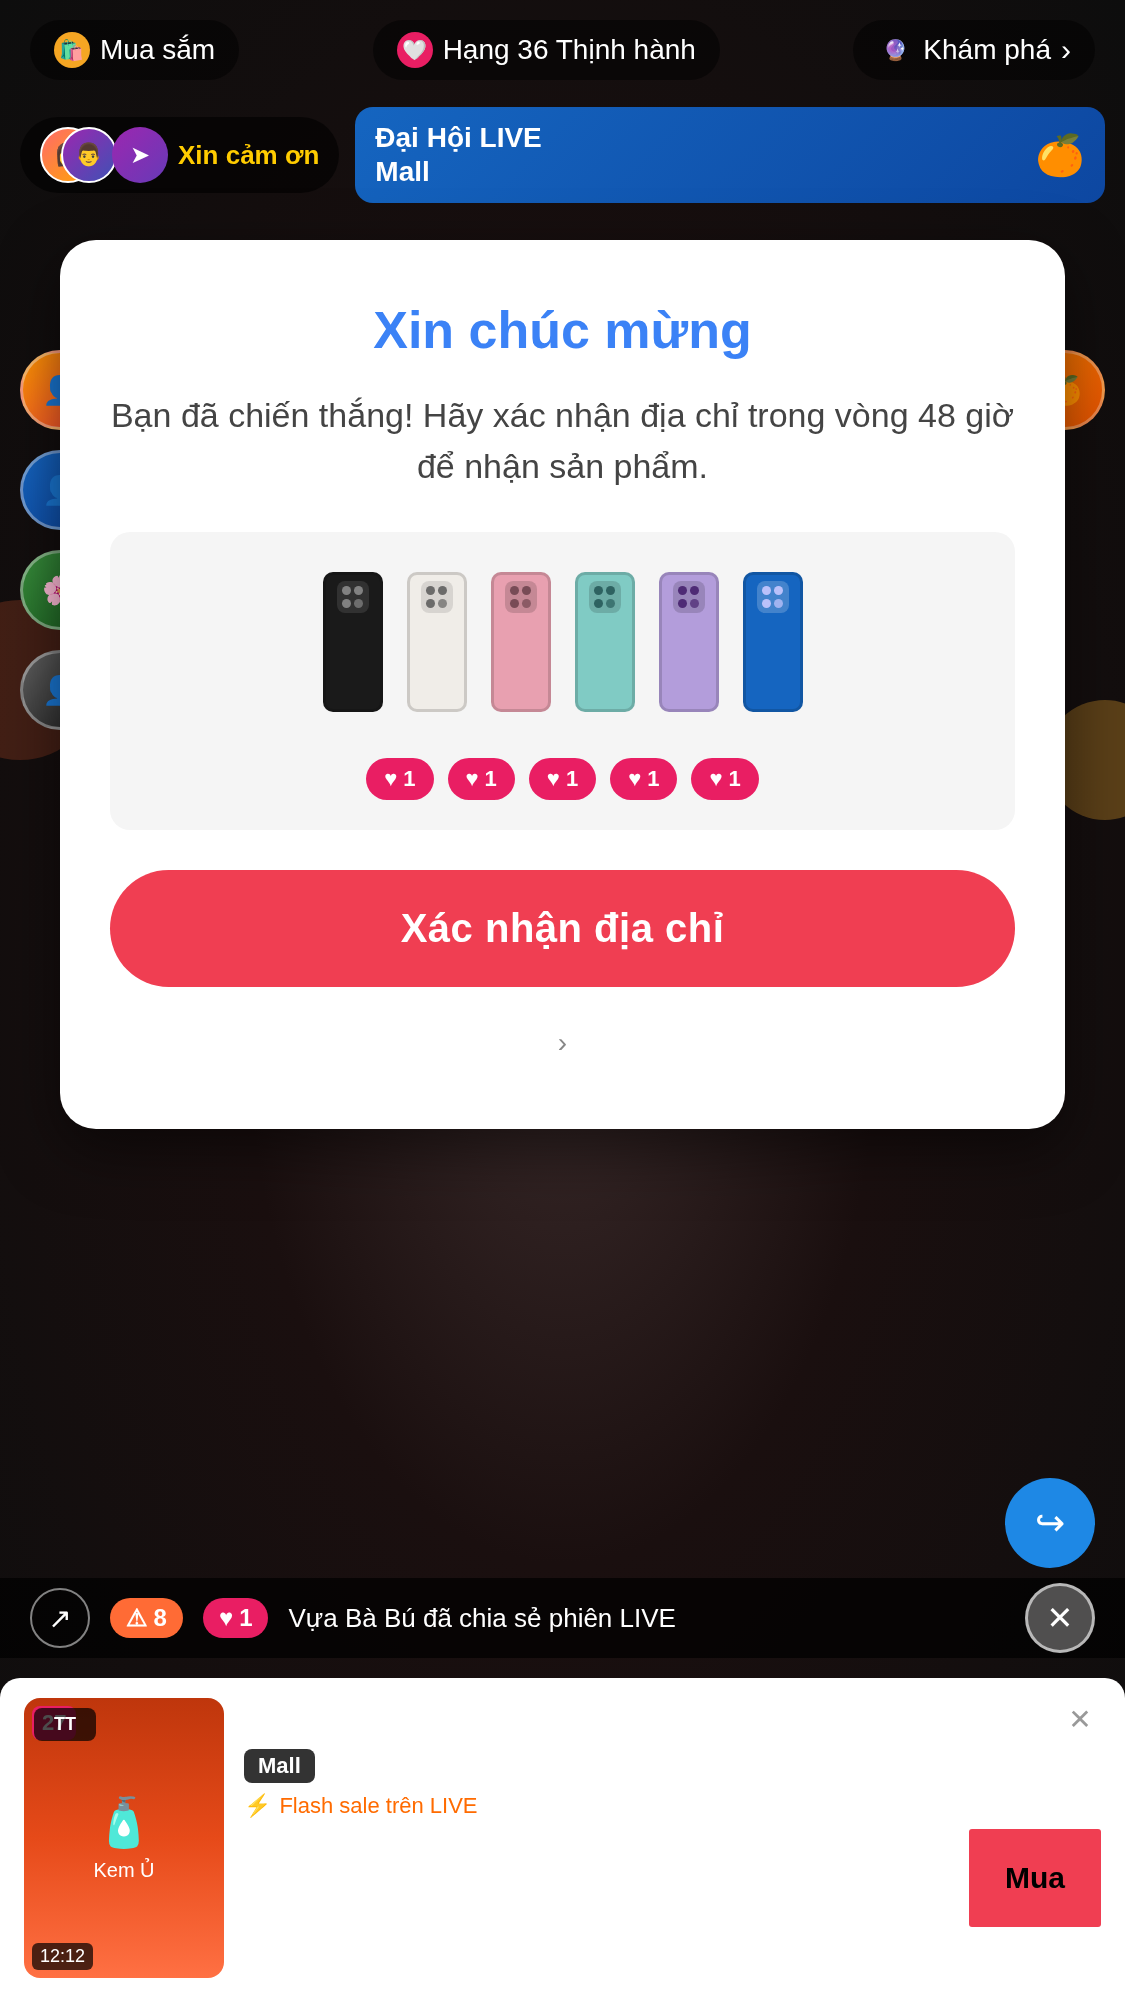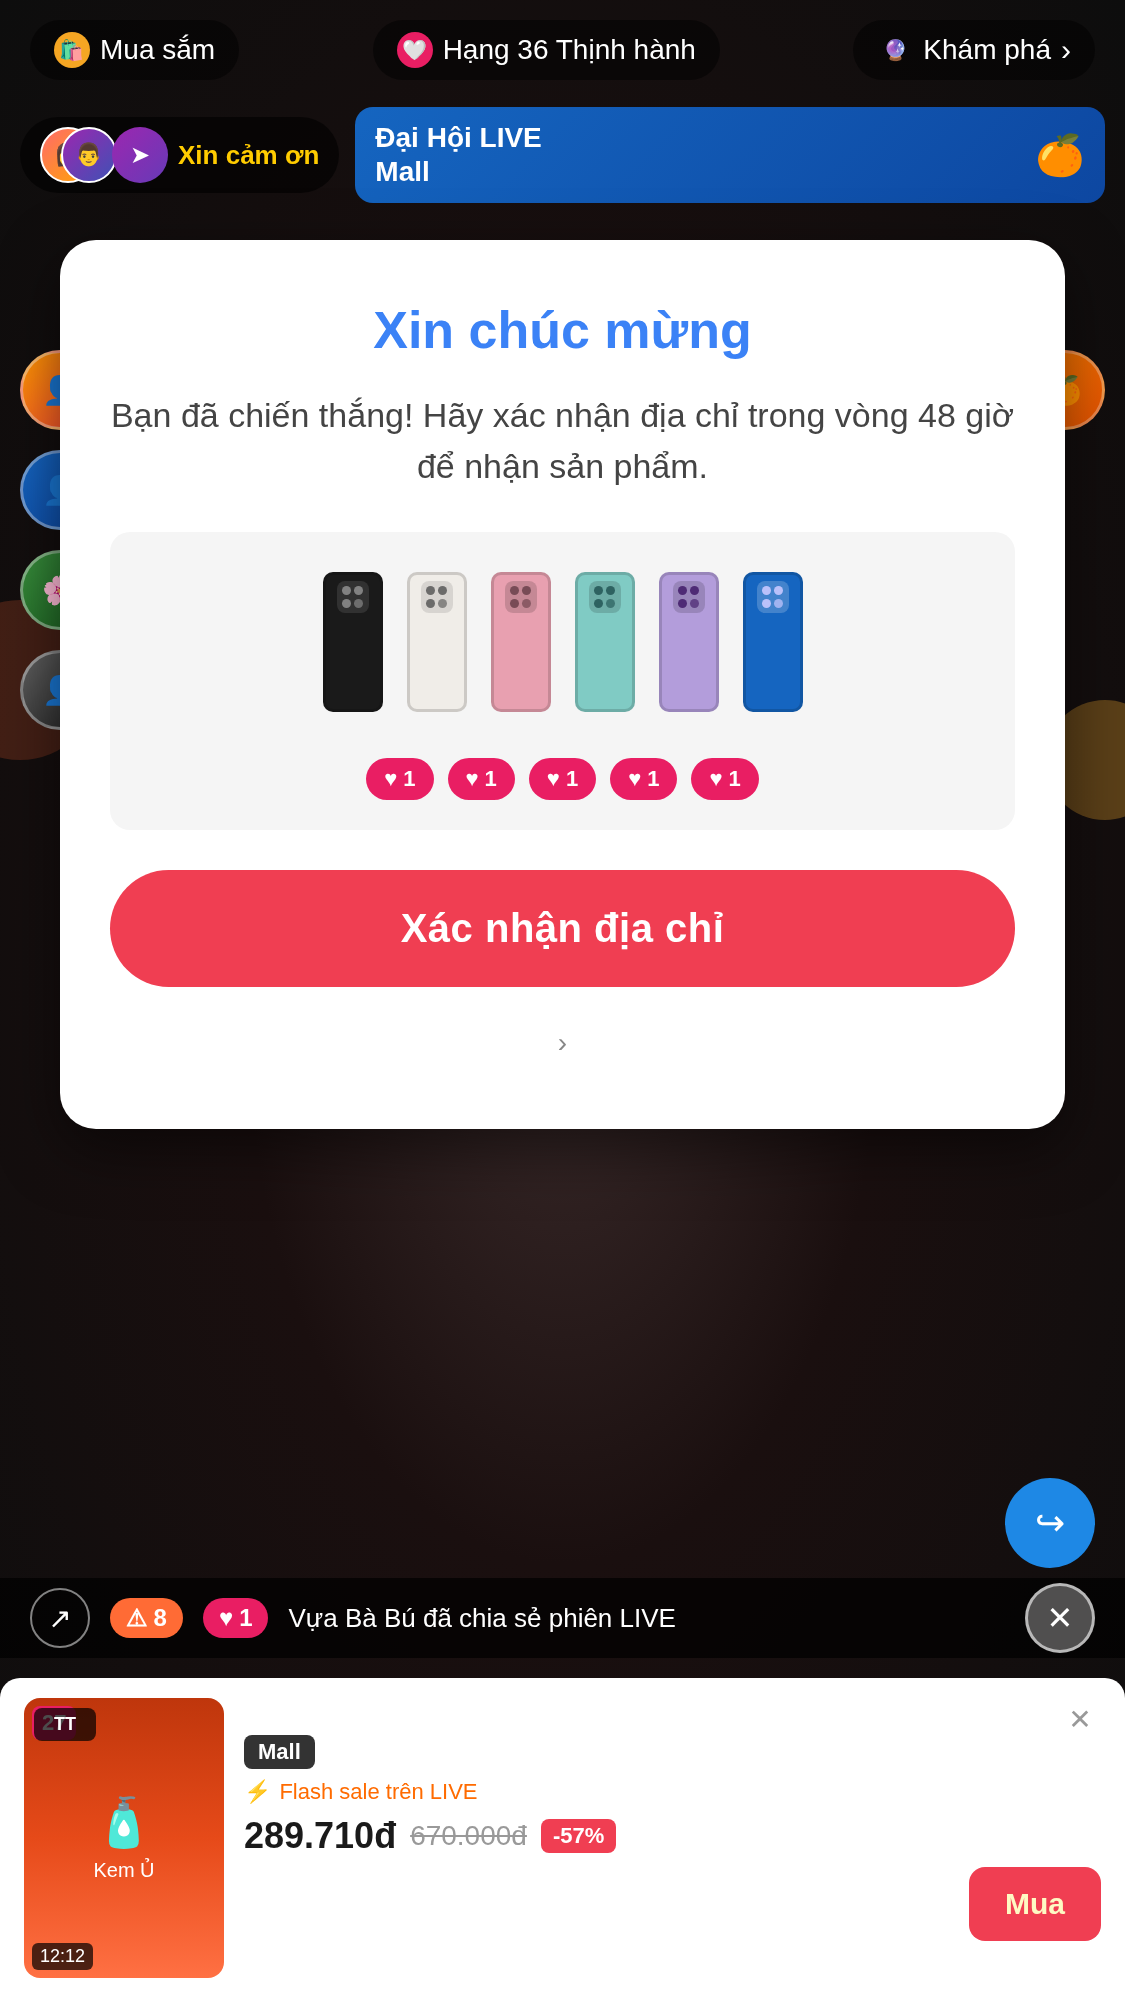--- a/index.html
+++ b/index.html
@@ -511,24 +511,24 @@
       background: #f03e52;
       color: white;
       border-radius: 8px;
       padding: 4px 12px;
       font-size: 22px;
       font-weight: 700;
     }
 
     .buy-btn {
       background: #f03e52;
-      color: #fef9c3;
+      color: #000000;
       border: none;
-      border-radius: 16px;
-      padding: 20px 36px;
+      border-radius: 3px;
+      padding: 32px 36px;
       font-size: 30px;
       font-weight: 700;
       cursor: pointer;
       align-self: flex-end;
       margin-top: auto;
     }
 
     .close-product-btn {
       position: absolute;
       top: 16px;
@@ -784,24 +784,19 @@
   </div>
 
   <div class="product-info">
     <div class="product-badges">
       <span class="mall-badge">Mall</span>
     </div>
     <div class="flash-sale-row">
       <span>⚡</span>
       <span>Flash sale trên LIVE</span>
     </div>
-    <div class="prices-row">
-      <span class="price-new">289.710đ</span>
-      <span class="price-old">670.000đ</span>
-      <span class="discount-badge">-57%</span>
-    </div>
     <button class="buy-btn">Mua</button>
   </div>
 
   <div class="close-product-btn">
     <span>✕</span>
   </div>
 </div>
 
 </body></html>

